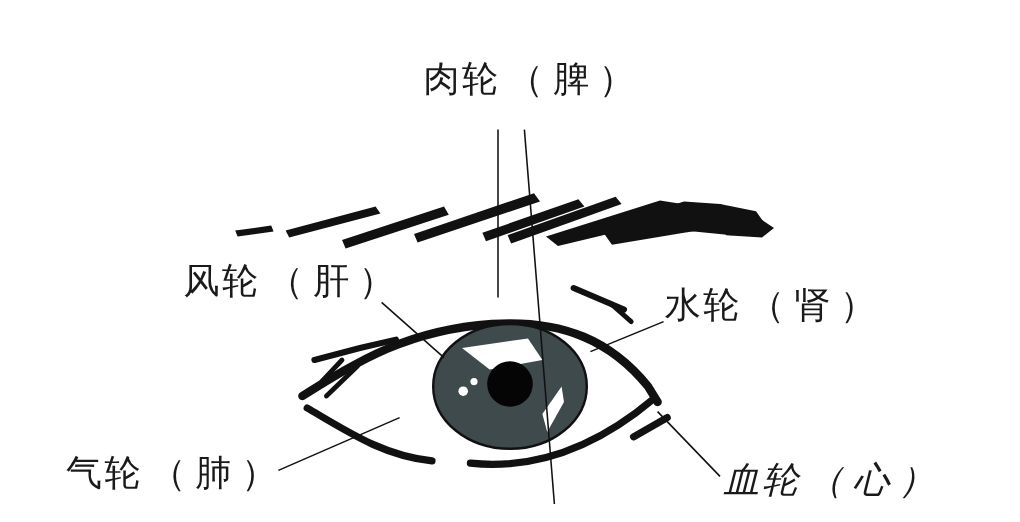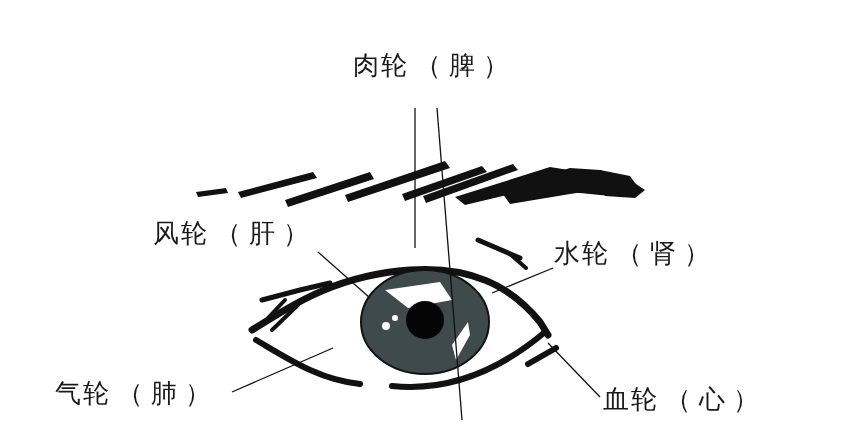--- a/index.html
+++ b/index.html
@@ -1,19 +1,19 @@
 <!DOCTYPE html>
 <html><head>
 <meta charset="utf-8">
 <style>
   html, body { margin: 0; padding: 0; background: #ffffff; }
   body { width: 850px; height: 435px; position: relative; overflow: hidden;
          font-family: "DejaVu Sans", "Liberation Sans", sans-serif; }
   svg.art { position: absolute; left: 0; top: 0; }
-  .label { position: absolute; font-size: 26px; color: #1a1a1a; white-space: nowrap;
+  .label { position: absolute; font-size: 30px; color: #1a1a1a; white-space: nowrap;
            letter-spacing: 2px; line-height: 1; }
   .label .paren { display: inline-block; margin: 0 6px; }
 </style>
 </head>
 <body>
 
 <svg class="art" width="850" height="435" viewBox="0 0 850 435">
 
   <g fill="#111" stroke="none">
     <path d="M196 192 l30 -4 l2 5 l-30 4z"></path>
@@ -68,15 +68,15 @@
 </div>
 
 <div class="label" style="left:554px;top:240px;">
   <span>水轮</span><span class="paren">（</span><span>肾</span><span class="paren">）</span>
 </div>
 
 <div class="label" style="left:55px;top:380px;">
   <span>气轮</span><span class="paren">（</span><span>肺</span><span class="paren">）</span>
 </div>
 
-<div class="label" style="left:603px;top:386px;">
+<div class="label" style="left:603px;top:386px;font-style:italic;">
   <span>血轮</span><span class="paren">（</span><span>心</span><span class="paren">）</span>
 </div>
 
 </body></html>

